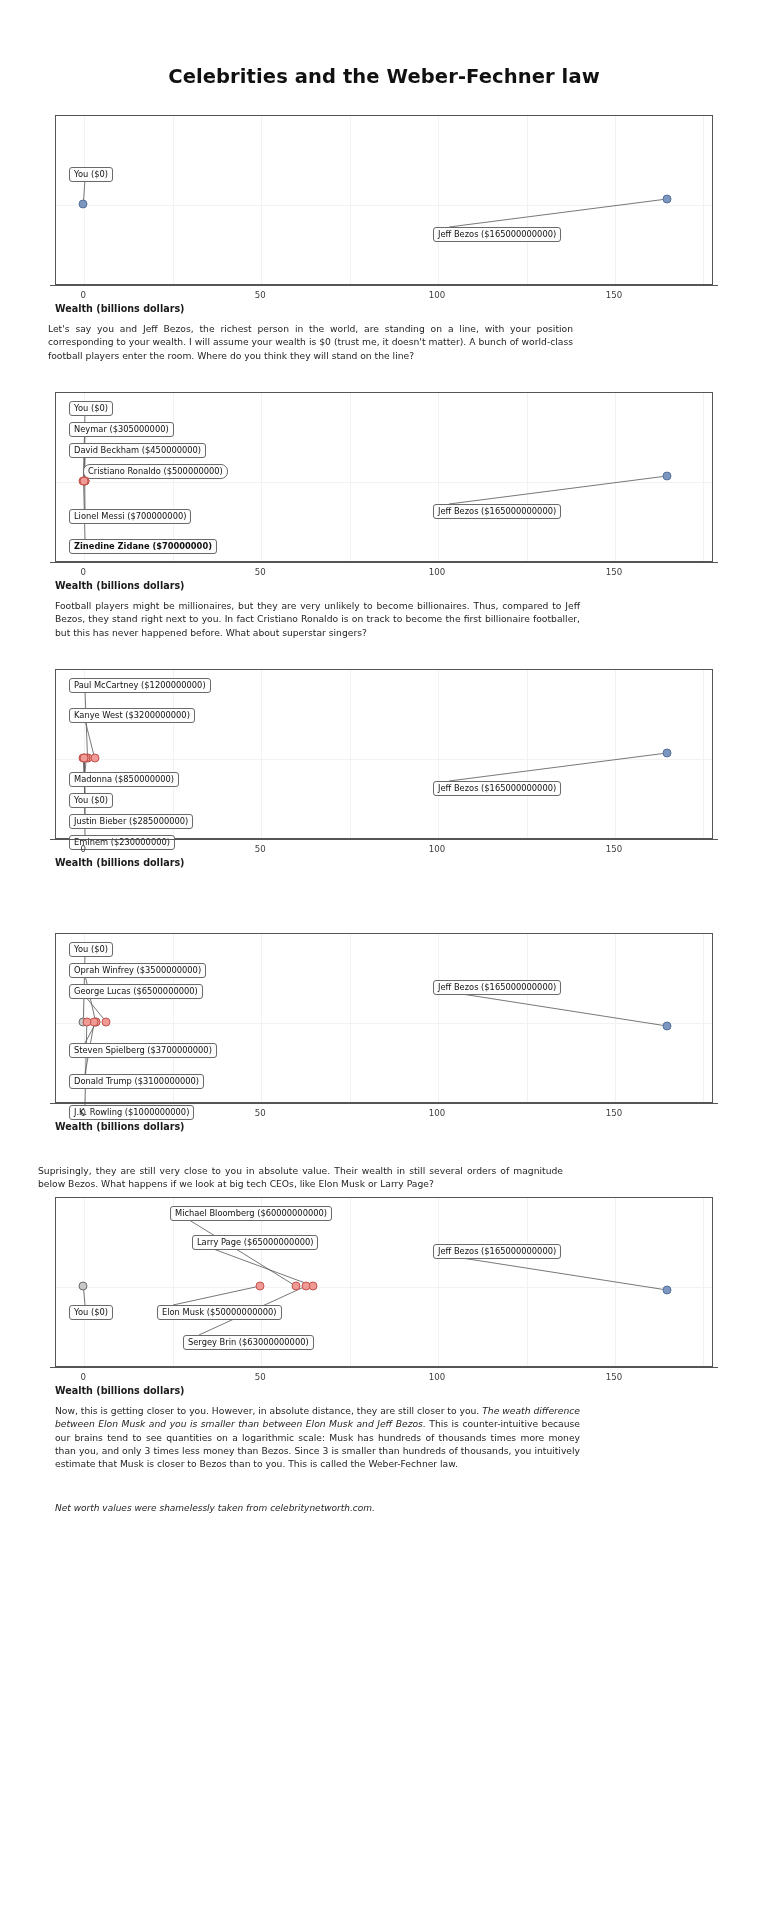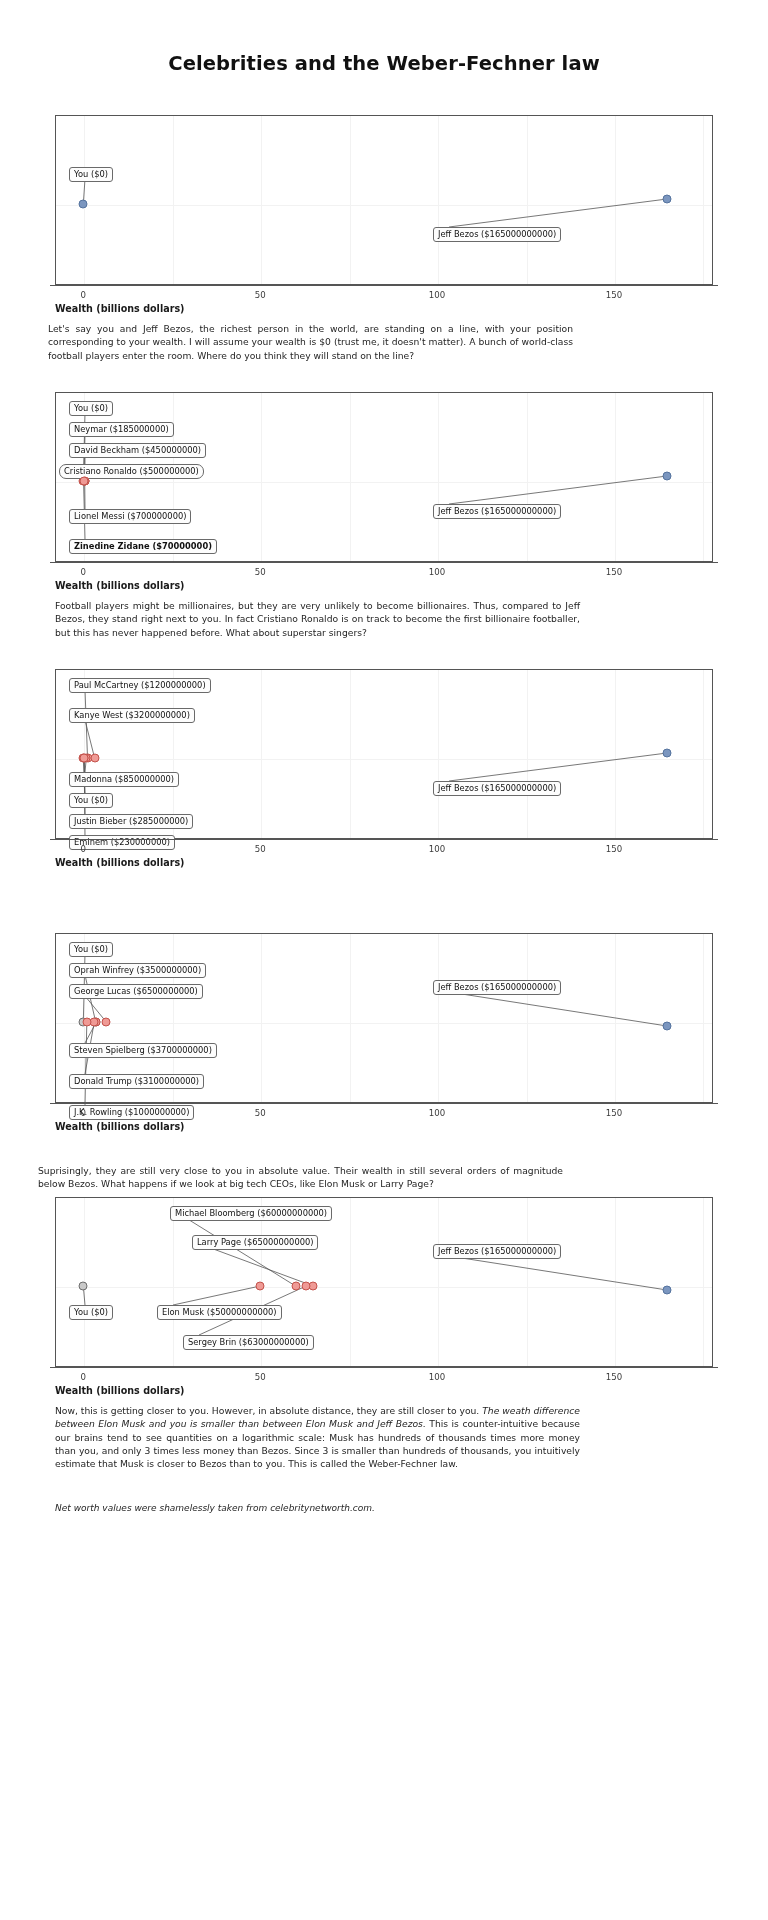--- a/index.html
+++ b/index.html
@@ -12,21 +12,21 @@
     height: 1920px;
     font-family: "DejaVu Sans", sans-serif;
     color: #1a1a1a;
     overflow: hidden;
   }
   .page {
     width: 768px;
     height: 1652px;
     position: relative;
     box-sizing: border-box;
-    padding: 4px 55px;
+    padding: 17px 55px;
   }
   .doc-title {
     text-align: center;
     font-size: 19.5px;
     font-weight: bold;
     color: #111111;
     margin: 0;
     padding-top: 48px;
     letter-spacing: 0.1px;
   }
@@ -211,25 +211,25 @@
           <line x1="30" y1="63" x2="29.89301075268817" y2="89"></line>
           <line x1="30" y1="84" x2="30.06989247311828" y2="89"></line>
           <line x1="30" y1="117" x2="29.716129032258067" y2="89"></line>
           <line x1="30" y1="147" x2="28.548709677419357" y2="89"></line>
           <line x1="394" y1="112" x2="612.010752688172" y2="84"></line>
         </svg>
       <div class="chart-layer">
           <div class="dot red" style="left: 28.3011px; top: 89px;"></div>
           <div class="annot" style="left: 14px; top: 9px;">You ($0)</div>
           <div class="dot red" style="left: 28.9555px; top: 89px;"></div>
-          <div class="annot" style="left: 14px; top: 30px;">Neymar ($185000000)</div>
+          <div class="annot" style="left: 14px; top: 30px;">Neymar ($305000000)</div>
           <div class="dot red" style="left: 29.893px; top: 89px;"></div>
           <div class="annot" style="left: 14px; top: 51px;">David Beckham ($450000000)</div>
           <div class="dot red" style="left: 30.0699px; top: 89px;"></div>
-          <div class="annot" style="left: 4px; top: 72px; border-radius: 7px;">Cristiano Ronaldo ($500000000)</div>
+          <div class="annot" style="left: 28px; top: 72px; border-radius: 7px;">Cristiano Ronaldo ($500000000)</div>
           <div class="dot red" style="left: 29.7161px; top: 89px;"></div>
           <div class="annot" style="left: 14px; top: 117px;">Lionel Messi ($700000000)</div>
           <div class="dot red" style="left: 28.5487px; top: 89px;"></div>
           <div class="annot" style="left: 14px; top: 147px; font-weight: bold;">Zinedine Zidane ($70000000)</div>
           <div class="dot blue" style="left: 612.011px; top: 84px;"></div>
           <div class="annot" style="left: 378px; top: 112px;">Jeff Bezos ($165000000000)</div>
         </div>
     </div>
     <div class="xaxis" style="position:relative;height:36px;">
         <div class="spine-bottom" style="top: 0px;"></div>

